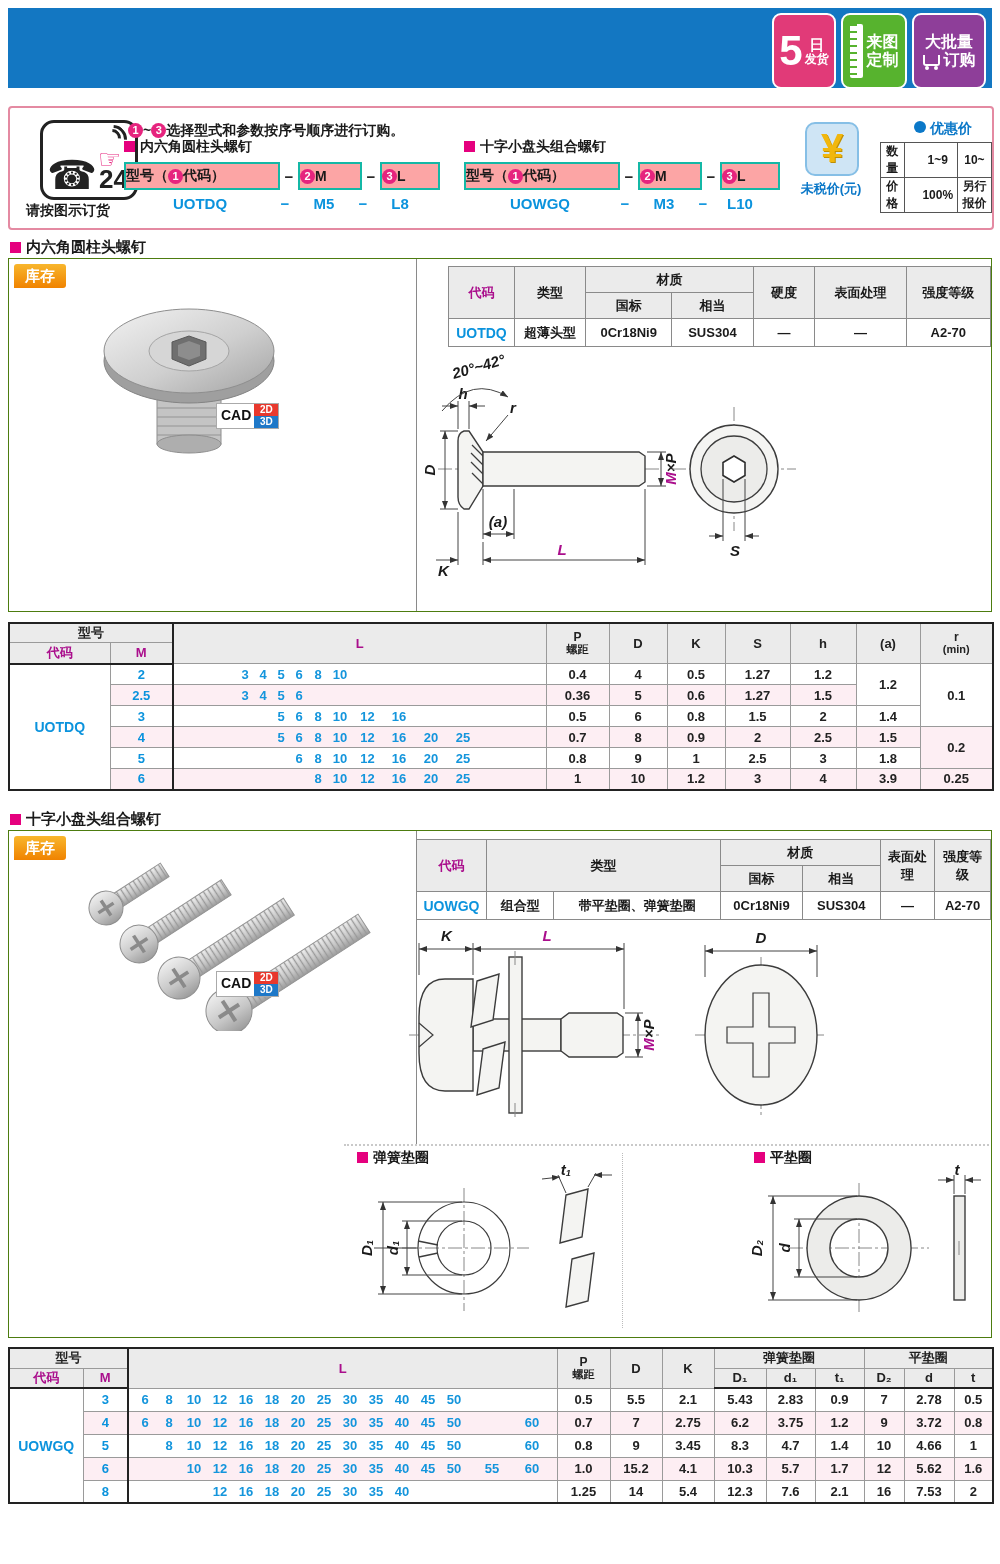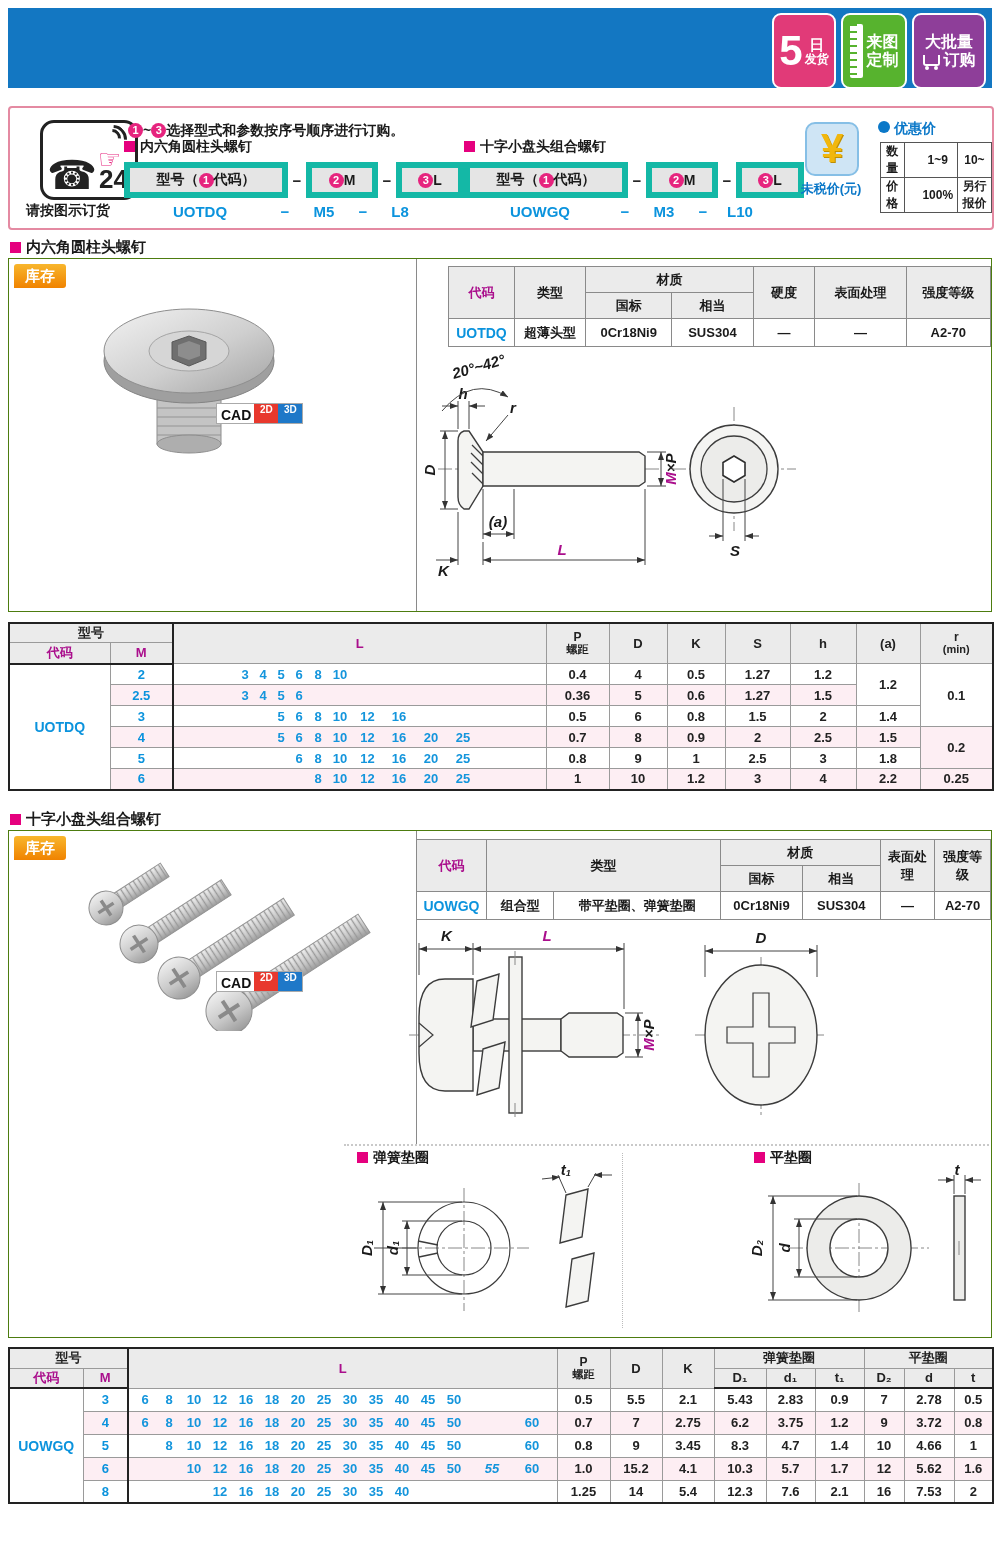--- a/index.html
+++ b/index.html
@@ -37,49 +37,49 @@
   .pcap{position:absolute;left:16px;top:94px;font-size:14px;font-weight:800;}
   .hand{position:absolute;left:88px;top:36px;color:#e6247e;font-size:26px;font-weight:700;}
   .numc{display:inline-block;width:15px;height:15px;border-radius:50%;background:#e6247e;color:#fff;
         font-size:11px;font-weight:800;text-align:center;line-height:15px;vertical-align:1px;}
   .instr{position:absolute;left:118px;top:14px;font-size:14px;font-weight:800;}
   .ogroup{position:absolute;top:30px;width:350px;}
   .og1{left:114px;} .og2{left:454px;}
   .oglabel{font-size:14px;font-weight:800;margin-bottom:6px;}
   .sqb{display:inline-block;width:11px;height:11px;background:#e5007e;margin-right:5px;vertical-align:-1px;}
   .obr{display:flex;align-items:center;margin-top:2px;}
-  .obox{border:6px solid #14b8a6;height:24px;display:flex;align-items:center;justify-content:center;font-size:14px;font-weight:800;background:#e5e5e5;}
+  .obox{border:2px solid #14b8a6;height:24px;display:flex;align-items:center;justify-content:flex-start;font-size:14px;font-weight:800;background:#fca5a5;}
   .ob1{width:152px;} .ob2{width:60px;} .ob3{width:56px;}
   .odash{width:18px;text-align:center;font-weight:800;font-size:15px;}
   .oex{display:flex;margin-top:5px;color:#0b93dd;font-weight:800;font-size:15px;}
   .oex span{text-align:center;} .oex .e1{width:152px;} .oex .ed{width:18px;} .oex .e2{width:60px;} .oex .e3{width:56px;}
   .yentile{position:absolute;left:795px;top:14px;width:50px;height:50px;border:2px solid #86bfe6;border-radius:10px;
            background:#cfe5f5;color:#f1b70e;font-size:40px;font-weight:900;text-align:center;line-height:48px;
            text-shadow:1px 1px 0 #c08f00;}
   .untaxed{position:absolute;left:776px;top:72px;width:90px;text-align:center;color:#0b78c8;font-weight:800;font-size:13px;}
-  .bulletrow{position:absolute;left:868px;top:12px;color:#0b78c8;font-weight:800;font-size:14px;}
+  .bulletrow{position:absolute;left:904px;top:12px;color:#0b78c8;font-weight:800;font-size:14px;}
   .bdot{display:inline-block;width:12px;height:12px;border-radius:50%;background:#0b78c8;margin-right:4px;}
   .ptable{position:absolute;left:870px;top:34px;border-collapse:collapse;border-radius:21px;}
   .ptable td{border:1px solid #555;font-size:12px;font-weight:800;text-align:center;height:20px;padding:0 3px;background:#fff;}
   .ptable .pc1{width:34px;} .ptable .pc2{width:38px;padding-left:17px;} .ptable .pc3{width:52px;}
 
   
   .sechead{font-size:15px;font-weight:800;}
   .sh1{left:10px;top:238px;} .sh2{left:10px;top:810px;}
 
   
   .prodbox{width:982px;border:1px solid #4d7c0f;background:#fff;}
   .pb1{left:8px;top:258px;height:352px;} .pb2{left:8px;top:830px;height:506px;}
   .vdiv{position:absolute;left:407px;top:0;width:1px;background:#8a8a8a;}
   .stock{position:absolute;left:5px;top:5px;width:52px;height:24px;border-radius:3px 3px 3px 0;
          background:linear-gradient(#f8b62d,#f08300);color:#fff;font-size:15px;font-weight:800;
          text-align:center;line-height:24px;}
   .cadbadge{position:absolute;display:flex;align-items:stretch;border:1px solid #aaa;background:#fff;}
   .cadtxt{font-size:14px;font-weight:900;padding:3px 3px 0 4px;color:#111;}
-  .cadcol{display:flex;flex-direction:row;}
+  .cadcol{display:flex;flex-direction:column;}
   .cad2d,.cad3d{width:24px;font-size:10px;font-weight:800;color:#fff;text-align:center;line-height:12px;}
   .cad2d{background:#e8382d;} .cad3d{background:#1e78c8;}
 
   
   .spec{border-collapse:collapse;table-layout:fixed;background:#fff;}
   .spec td{border:1px solid #8a8a8a;text-align:center;font-size:13px;font-weight:700;padding:0 2px;overflow:hidden;}
   .spec .hd{background:#ebebeb;}
   .spec .mag{color:#aa0e8c;}
   .spec .code{color:#0b93dd;font-weight:800;font-size:14px;}
   .spec1{left:439px;top:7px;} .spec2{left:407px;top:8px;}
@@ -113,21 +113,21 @@
   .twolines .l2{font-size:11px;}
   .lrow{display:flex;align-items:center;height:100%;}
   .lrow span{display:inline-block;text-align:center;color:#1495dc;font-weight:800;font-size:13px;}
   .t1s{padding-left:62px;}
   .t1s span:nth-child(1),.t1s span:nth-child(2),.t1s span:nth-child(3),.t1s span:nth-child(4){width:18px;}
   .t1s span:nth-child(5){width:20px;} .t1s span:nth-child(6){width:24px;}
   .t1s span:nth-child(7){width:31px;} .t1s span:nth-child(8),.t1s span:nth-child(9),.t1s span:nth-child(10){width:32px;}
   .t2s{padding-left:4px;}
   .t2s span:nth-child(1),.t2s span:nth-child(2){width:24px;}
   .t2s span:nth-child(n+3){width:26px;}
-  .t2s span:nth-child(14){width:50px;font-style:italic;} .t2s span:nth-child(15){width:30px;}
+  .t2s span:nth-child(14){width:50px;} .t2s span:nth-child(15){width:30px;}
 </style>
 </head>
 <body>
 
 <div class="page">
 
   <div class="abs titlebar">
     <div class="badges">
       <div class="badge ship">
         <span class="b5">5</span>
@@ -549,21 +549,21 @@
               <span>16</span>
               <span>20</span>
               <span>25</span>
             </div>
           </td>
       <td>1</td>
       <td>10</td>
       <td>1.2</td>
       <td>3</td>
       <td>4</td>
-      <td class="wcell">2.2</td>
+      <td class="wcell">3.9</td>
       <td class="wcell">0.25</td>
     </tr>
   </tbody>
     </table>
 
   <div class="abs sechead sh2"><span class="sqb"></span><span>十字小盘头组合螺钉</span></div>
 
   <div class="abs prodbox pb2">
     <div class="vdiv" style="height:313px;"></div>
     <div class="stock">库存</div>

